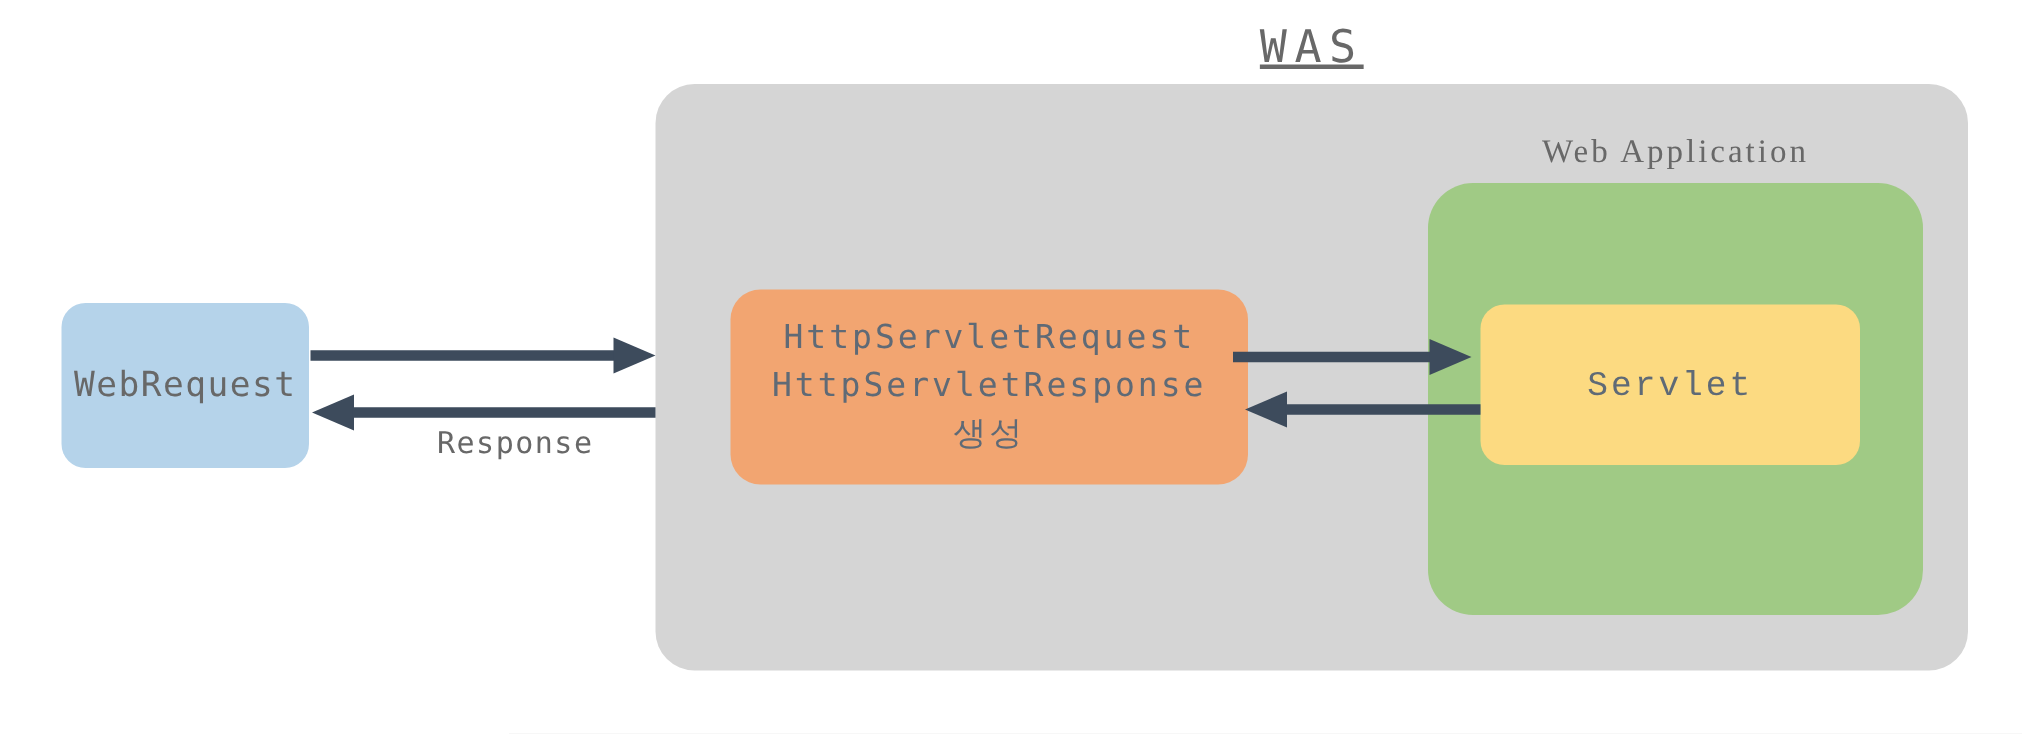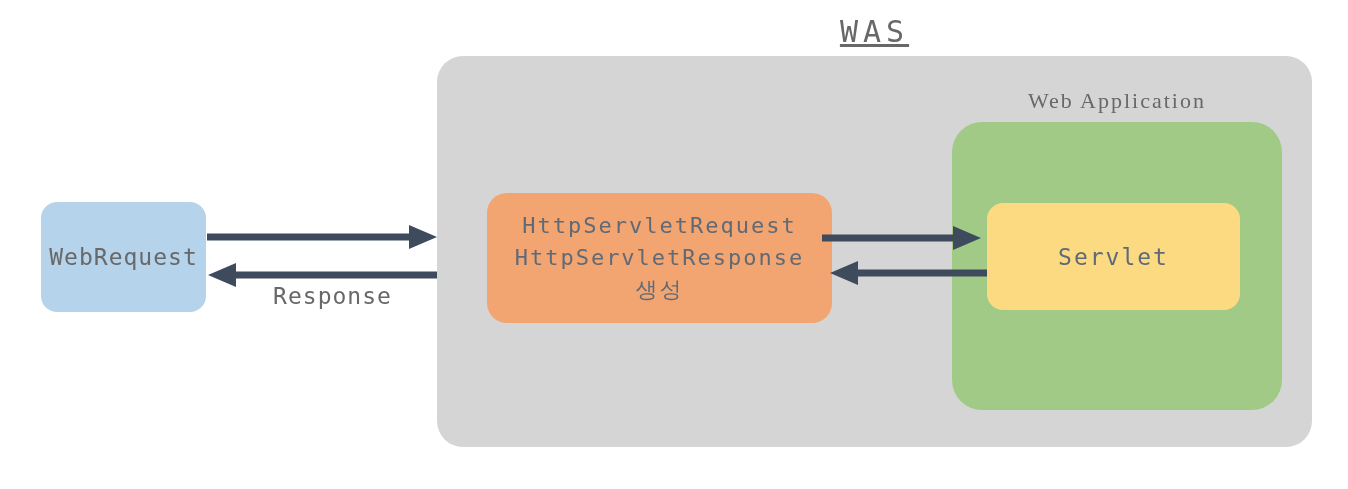--- a/index.html
+++ b/index.html
@@ -63,20 +63,21 @@
     width: 253px;
     height: 107px;
     background: var(--c-servlet_fill, #fcda81);
     border-radius: 16px;
     display: flex;
     align-items: center;
     justify-content: center;
     font-size: 23px;
     letter-spacing: 2px;
     color: var(--c-box_text, #5f6a76);
+    font-family: Liberation Mono, monospace;
   }
   .http-box {
     position: absolute;
     left: 38px;
     top: 137px;
     width: 345px;
     height: 130px;
     background: var(--c-http_fill, #f2a571);
     border-radius: 20px;
     display: flex;
@@ -109,24 +110,24 @@
     text-align: center;
   }
   .request-label {
     left: 237px;
     top: 199px;
     width: 150px;
     font-size: 23px;
     letter-spacing: 1px;
   }
   .response-label {
-    left: 250px;
+    left: 261px;
     top: 283px;
     width: 165px;
-    font-size: 23px;
+    font-size: 20px;
     letter-spacing: 1px;
   }
   .arrow-layer {
     position: absolute;
     left: 0;
     top: 0;
     width: 1348px;
     height: 489px;
     pointer-events: none;
     z-index: 5;

